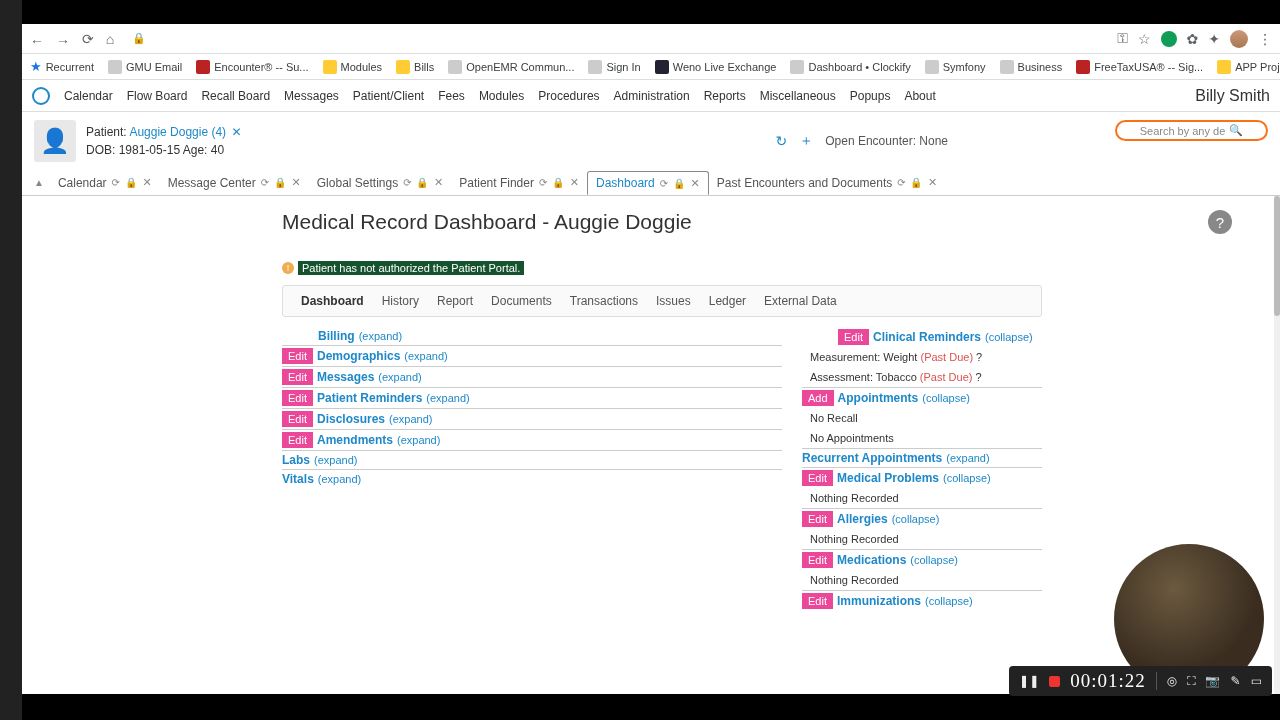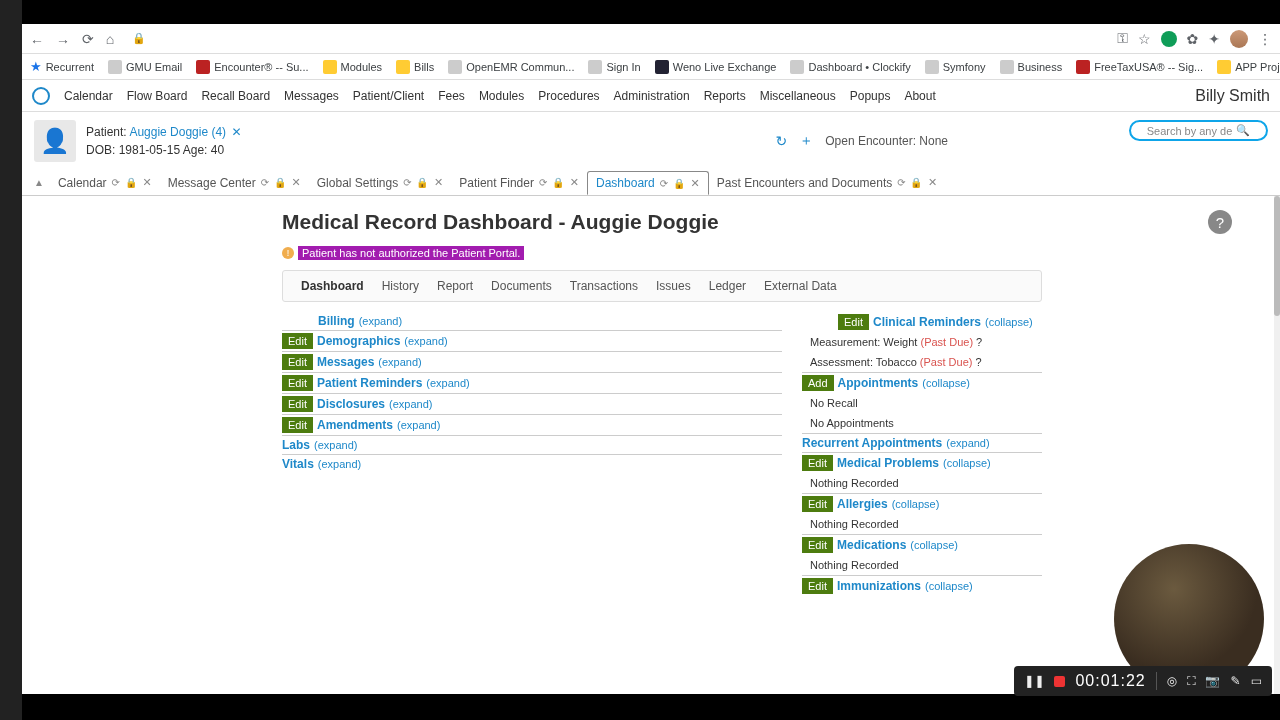--- a/index.html
+++ b/index.html
@@ -31,63 +31,63 @@
 .oemr-right { margin-left: auto; font-size: 16px; color: #333; }
 
 
 .pt-header { display: flex; align-items: center; padding: 8px 12px; gap: 10px; font-size: 12px; color: #333; }
 .pt-avatar { width: 42px; height: 42px; background: #e8e8e8; border-radius: 3px; display: flex; align-items: center; justify-content: center; color: #999; font-size: 24px; }
 .pt-info { display: flex; flex-direction: column; gap: 4px; }
 .pt-name-link { color: #1e88c9; cursor: pointer; }
 .pt-x { color: #1e88c9; cursor: pointer; margin-left: 2px; }
 .enc-area { margin-left: auto; display: flex; align-items: center; gap: 12px; font-size: 12px; color: #555; margin-right: 320px; }
 .enc-icon { color: #1e88c9; font-size: 14px; cursor: pointer; }
-.search-pill { position: absolute; right: 12px; top: 8px; border: 2px solid #0ea5e9; border-radius: 14px; padding: 2px 16px; font-size: 11px; color: #888; display: flex; align-items: center; gap: 4px; }
+.search-pill { position: absolute; right: 12px; top: 8px; border: 2px solid #f97316; border-radius: 14px; padding: 2px 23px; font-size: 11px; color: #888; display: flex; align-items: center; gap: 4px; }
 
 
 .tabs-bar { display: flex; align-items: center; background: #fff; border-bottom: 1px solid #ccc; font-size: 12px; padding-left: 6px; height: 26px; }
 .chev { color: #888; font-size: 10px; padding: 0 6px; cursor: pointer; }
 .tab { display: flex; align-items: center; gap: 5px; padding: 4px 8px; color: #555; cursor: pointer; }
 .tab.active { border: 1px solid #888; border-bottom: 1px solid #fff; background: #fff; color: #1e88c9; margin-bottom: -1px; border-radius: 3px 3px 0 0; }
 .tab-icon { color: #888; font-size: 10px; }
 .tab-x { color: #888; font-size: 11px; cursor: pointer; }
 
 
 .content { flex: 1; overflow: auto; position: relative; padding: 14px 24px 14px 260px; background: #fff; }
 .content-inner { position: relative; }
-.page-title { font-size: 21px; color: #333; font-weight: bold; margin-bottom: 8px; }
+.page-title { font-size: 21px; color: #333; font-weight: normal; margin-bottom: 23px; }
 .help-icon { position: absolute; right: 24px; top: 0; width: 24px; height: 24px; border-radius: 50%; background: #888; color: #fff; display: flex; align-items: center; justify-content: center; font-size: 15px; cursor: pointer; }
 .alert { display: inline-flex; align-items: center; gap: 4px; font-size: 11px; margin-bottom: 10px; }
 .alert-icon { width: 12px; height: 12px; border-radius: 50%; background: #f0ad4e; color: #fff; display: flex; align-items: center; justify-content: center; font-size: 9px; }
-.alert-text { background: #a21caf; color: #fff; padding: 1px 4px; }
+.alert-text { background: #14532d; color: #fff; padding: 1px 4px; }
 
 .subnav { display: flex; gap: 18px; font-size: 12px; border: 1px solid #ddd; border-radius: 3px; padding: 8px 18px; margin-bottom: 10px; background: #fafafa; max-width: 760px; }
 .subnav span { color: #555; cursor: pointer; }
 .subnav span.active { font-weight: bold; color: #333; }
 
 .cols { display: flex; gap: 20px; }
 .col-left { flex: 1; max-width: 500px; }
 .col-right { flex: 1; max-width: 240px; }
 
 .section { border-top: 1px solid #ccc; padding: 2px 0; font-size: 12px; display: flex; align-items: center; gap: 4px; }
 .section.first { border-top: none; margin-left: 36px; }
 .sec-link { color: #1e88c9; font-weight: bold; cursor: pointer; }
 .sec-toggle { color: #1e88c9; font-size: 11px; cursor: pointer; }
-.edit-btn { background: #4d7c0f; color: #fff; border: none; padding: 2px 6px; font-size: 11px; cursor: pointer; }
+.edit-btn { background: #ec4899; color: #fff; border: none; padding: 2px 6px; font-size: 11px; cursor: pointer; }
 .sec-body { font-size: 11px; color: #333; padding: 4px 0 4px 8px; }
 .past-due { color: #d9534f; }
 
 
 .webcam { position: absolute; right: 16px; bottom: 26px; width: 150px; height: 150px; border-radius: 50%; background: radial-gradient(circle at 40% 30%, #6b5a3f 0%, #3a2d20 60%); z-index: 20; }
 
 
 .rec-bar { position: absolute; right: 8px; bottom: 24px; height: 30px; background: #222; border-radius: 4px; display: flex; align-items: center; gap: 10px; padding: 0 10px; z-index: 25; }
 .rec-btn { color: #eee; font-size: 12px; cursor: pointer; }
 .rec-stop { width: 11px; height: 11px; background: #e33; border-radius: 2px; cursor: pointer; }
-.rec-time { color: #fff; font-family: Liberation Sans, sans-serif; font-size: 16px; letter-spacing: 1px; }
+.rec-time { color: #fff; font-family: Liberation Serif, serif; font-size: 19px; letter-spacing: 1px; }
 .rec-sep { width: 1px; height: 18px; background: #555; }
 
 .scrollbar-v { position: absolute; right: 0; top: 0; bottom: 0; width: 6px; background: #f0f0f0; }
 .scroll-thumb { position: absolute; right: 0; top: 0; width: 6px; height: 120px; background: #bbb; border-radius: 3px; }
 </style>
 </head>
 <body>
 
 <div class="os-taskbar"></div>
 

